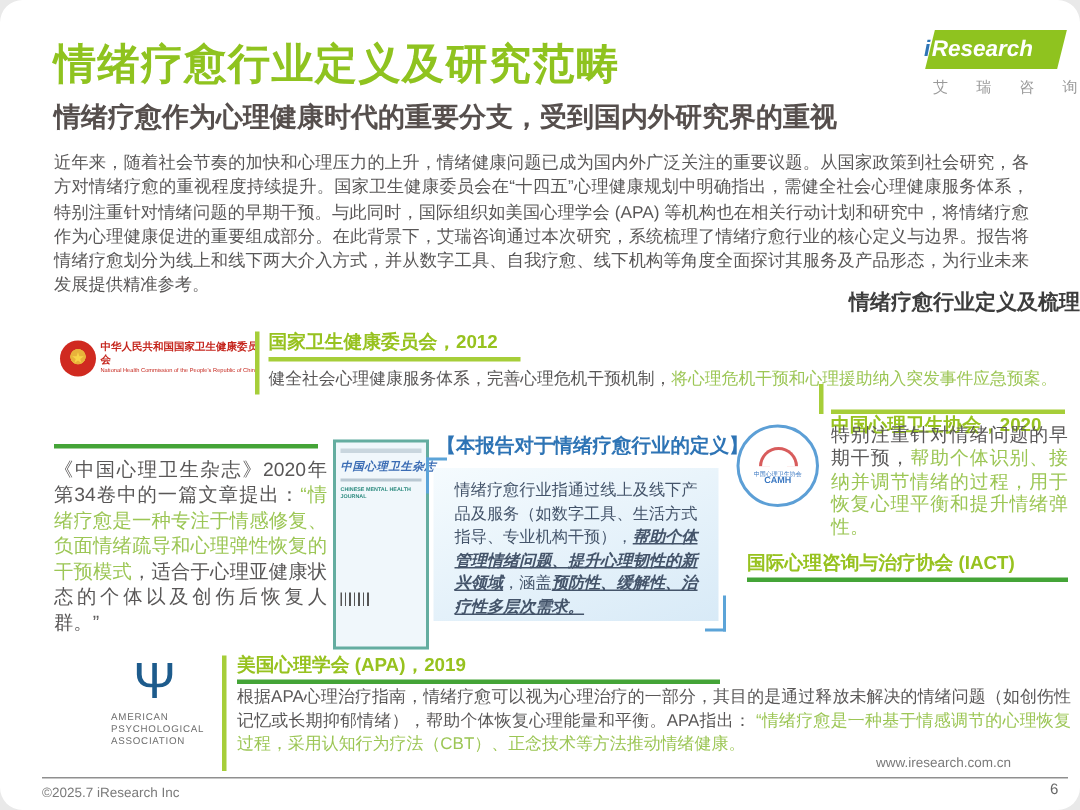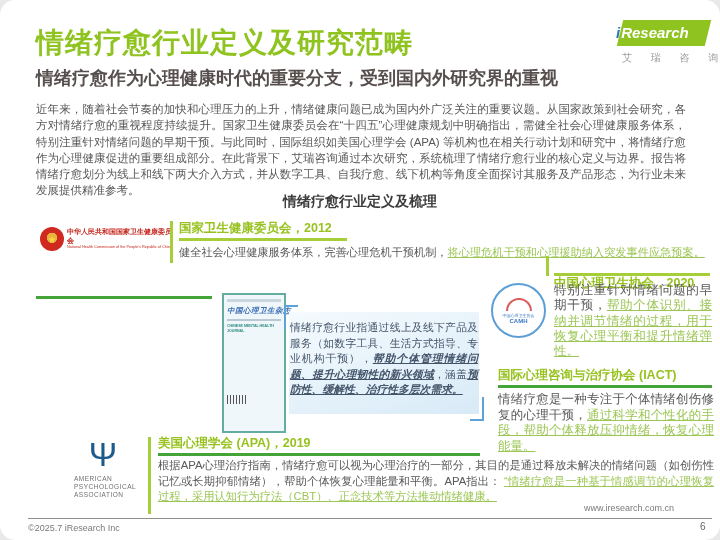--- a/index.html
+++ b/index.html
@@ -9,28 +9,28 @@
   
   .title{left:36px;top:24px;font-size:28px;font-weight:bold;color:#8FC31F;letter-spacing:1px;}
   .subtitle{left:36px;top:66px;font-size:18px;font-weight:bold;color:#564F4D;}
   .ir-logo{left:612px;top:20px;width:100px;height:44px;}
   .ir-shape{position:absolute;left:8px;top:0;width:88px;height:26px;background:#8FC31F;transform:skewX(-14deg);}
   .ir-text{position:absolute;left:4px;top:4px;font-size:15px;font-weight:bold;font-style:italic;color:#ffffff;}
   .ir-i{color:#2E75B6;margin-right:1px;}
   .ir-cn{position:absolute;left:10px;top:31px;font-size:10px;color:#9a9a9a;letter-spacing:8px;white-space:nowrap;}
   
   .intro{left:36px;top:101px;width:650px;font-size:11.5px;line-height:16.3px;text-align:justify;color:#595757;}
-  .diagram-title{left:0;right:0;top:193px;text-align:center;font-size:14px;font-weight:bold;color:#3D3D3D;}
+  .diagram-title{left:0;right:0;top:193px;text-align:right;font-size:14px;font-weight:bold;color:#3D3D3D;}
   
   .sec-h{font-size:12.5px;font-weight:bold;color:#97C21F;white-space:nowrap;}
   .u-light{background:#A6CE39;height:3px;}
   .u-dark{background:#44A437;height:3px;}
   .vbar{width:3px;background:#A6CE39;}
   .gray{color:#595757;margin-top:17px;}
-  .green{color:#9CC655;text-decoration:underline;}
+  .green{color:#9CC655;}
   
   .nhc-logo{left:40px;top:227px;width:132px;display:flex;align-items:flex-start;}
   .emblem{width:24px;height:24px;border-radius:50%;background:radial-gradient(circle at 50% 45%,#E8B23B 0 28%,#D02A20 30% 100%);
           display:flex;align-items:center;justify-content:center;color:#F8D448;font-size:10px;flex:none;}
   .nhc-lines{margin-left:3px;}
   .nhc-l1{font-size:7px;font-weight:bold;color:#C5261D;line-height:9px;}
   .nhc-l2{font-size:3.8px;color:#C5261D;line-height:5px;}
   .nhc-text{left:179px;top:245px;width:535px;font-size:11.2px;white-space:nowrap;}
   
   .camh-text{left:554px;top:283px;width:158px;font-size:12.6px;line-height:15.3px;text-align:justify;}
@@ -47,21 +47,21 @@
   .cover-title{font-family:"Liberation Serif","DejaVu Serif",serif;font-style:italic;font-size:7.5px;font-weight:bold;
                color:#3A6CB4;white-space:nowrap;letter-spacing:0.5px;}
   .cover-row{height:2px;background:#b9c8d2;margin:3px 0;}
   .cover-sub{font-size:3.6px;font-weight:bold;color:#2E8C80;line-height:4.5px;margin-top:2px;}
   .barcode{width:20px;height:9px;margin-top:62px;background:repeating-linear-gradient(90deg,#555 0 1px,transparent 1px 3px);}
   
   .def-heading{left:291px;top:288px;font-size:13px;font-weight:bold;color:#2E74B5;white-space:nowrap;}
   .def-box{left:289px;top:312px;width:190px;height:102px;background:linear-gradient(160deg,#F5FBFE 0%,#D8EAF7 100%);}
   .def-c1{position:absolute;left:-5px;top:-7px;width:12px;height:22px;border-left:2px solid #5CA4D8;border-top:2px solid #5CA4D8;}
   .def-c2{position:absolute;right:-5px;bottom:-7px;width:12px;height:22px;border-right:2px solid #5CA4D8;border-bottom:2px solid #5CA4D8;}
-  .def-text{padding:8px 1px;font-size:10.8px;line-height:15.5px;color:#44546A;text-align:justify;}
+  .def-text{padding:8px 14px;font-size:10.8px;line-height:15.5px;color:#44546A;text-align:justify;}
   .emph{font-weight:bold;font-style:italic;text-decoration:underline;}
   
   .apa-logo{left:60px;top:437px;width:86px;}
   .apa-psi{font-size:34px;line-height:34px;color:#1D5B8C;text-align:center;}
   .apa-lines{font-size:6.5px;color:#6F6F6F;line-height:8px;letter-spacing:0.5px;margin:4px 0 0 14px;}
   .apa-text{left:158px;top:458px;width:556px;font-size:11.3px;line-height:15.5px;text-align:justify;}
   
   .source{left:36px;top:506px;font-size:8.5px;color:#7A7A7A;}
   .divider{left:28px;top:518px;width:684px;height:1px;background:#8F8F8F;}
   .copyright{left:28px;top:523px;font-size:9px;color:#7A7A7A;}
@@ -103,38 +103,39 @@
   <div class="abs sec-h" style="left:554px;top:255px;margin-top:20px;">中国心理卫生协会，2020</div>
   <div class="abs u-light" style="left:554px;top:273px;width:156px;"></div>
   <div class="abs camh-logo">
     <div class="camh-arc"></div>
     <div class="camh-name">中国心理卫生协会</div>
     <div class="camh-abbr">CAMH</div>
   </div>
   <div class="abs camh-text"><span class="gray">特别注重针对情绪问题的早期干预，</span><span class="green">帮助个体识别、接纳并调节情绪的过程，用于恢复心理平衡和提升情绪弹性。</span></div>
 
   <div class="abs u-dark" style="left:36px;top:296px;width:176px;"></div>
+  <div class="abs journal-text"><span class="gray">《中国心理卫生杂志》2020年第34卷中的一篇文章提出：</span><span class="green">“情绪疗愈是一种专注于情感修复、负面情绪疏导和心理弹性恢复的干预模式</span><span class="gray">，适合于心理亚健康状态的个体以及创伤后恢复人群。”</span></div>
 
   <div class="abs cover">
     <div class="cover-top"></div>
     <div class="cover-title">中国心理卫生杂志</div>
     <div class="cover-row"></div>
     <div class="cover-sub">CHINESE MENTAL HEALTH JOURNAL</div>
     <div class="barcode"></div>
   </div>
 
+  <div class="abs def-heading">【本报告对于情绪疗愈行业的定义】</div>
   <div class="abs def-box">
     <div class="def-c1"></div>
     <div class="def-c2"></div>
     <div class="def-text"><span>情绪疗愈行业指通过线上及线下产品及服务（如数字工具、生活方式指导、专业机构干预），</span><span class="emph">帮助个体管理情绪问题、提升心理韧性的新兴领域</span><span>，涵盖</span><span class="emph">预防性、缓解性、治疗性多层次需求。</span></div>
   </div>
 
   <div class="abs sec-h" style="left:498px;top:367px;">国际心理咨询与治疗协会 (IACT)</div>
   <div class="abs u-dark" style="left:498px;top:385px;width:214px;"></div>
-  <div class="abs iact-text"><span class="gray">情绪疗愈是一种专注于个体情绪创伤修复的心理干预，</span><span class="green">通过科学和个性化的手段，帮助个体释放压抑情绪，恢复心理能量。</span></div>
 
   <div class="abs apa-logo">
     <div class="apa-psi">Ψ</div>
     <div class="apa-lines">
       <div>AMERICAN</div>
       <div>PSYCHOLOGICAL</div>
       <div>ASSOCIATION</div>
     </div>
   </div>
   <div class="abs vbar" style="left:148px;top:437px;height:77px;"></div>

